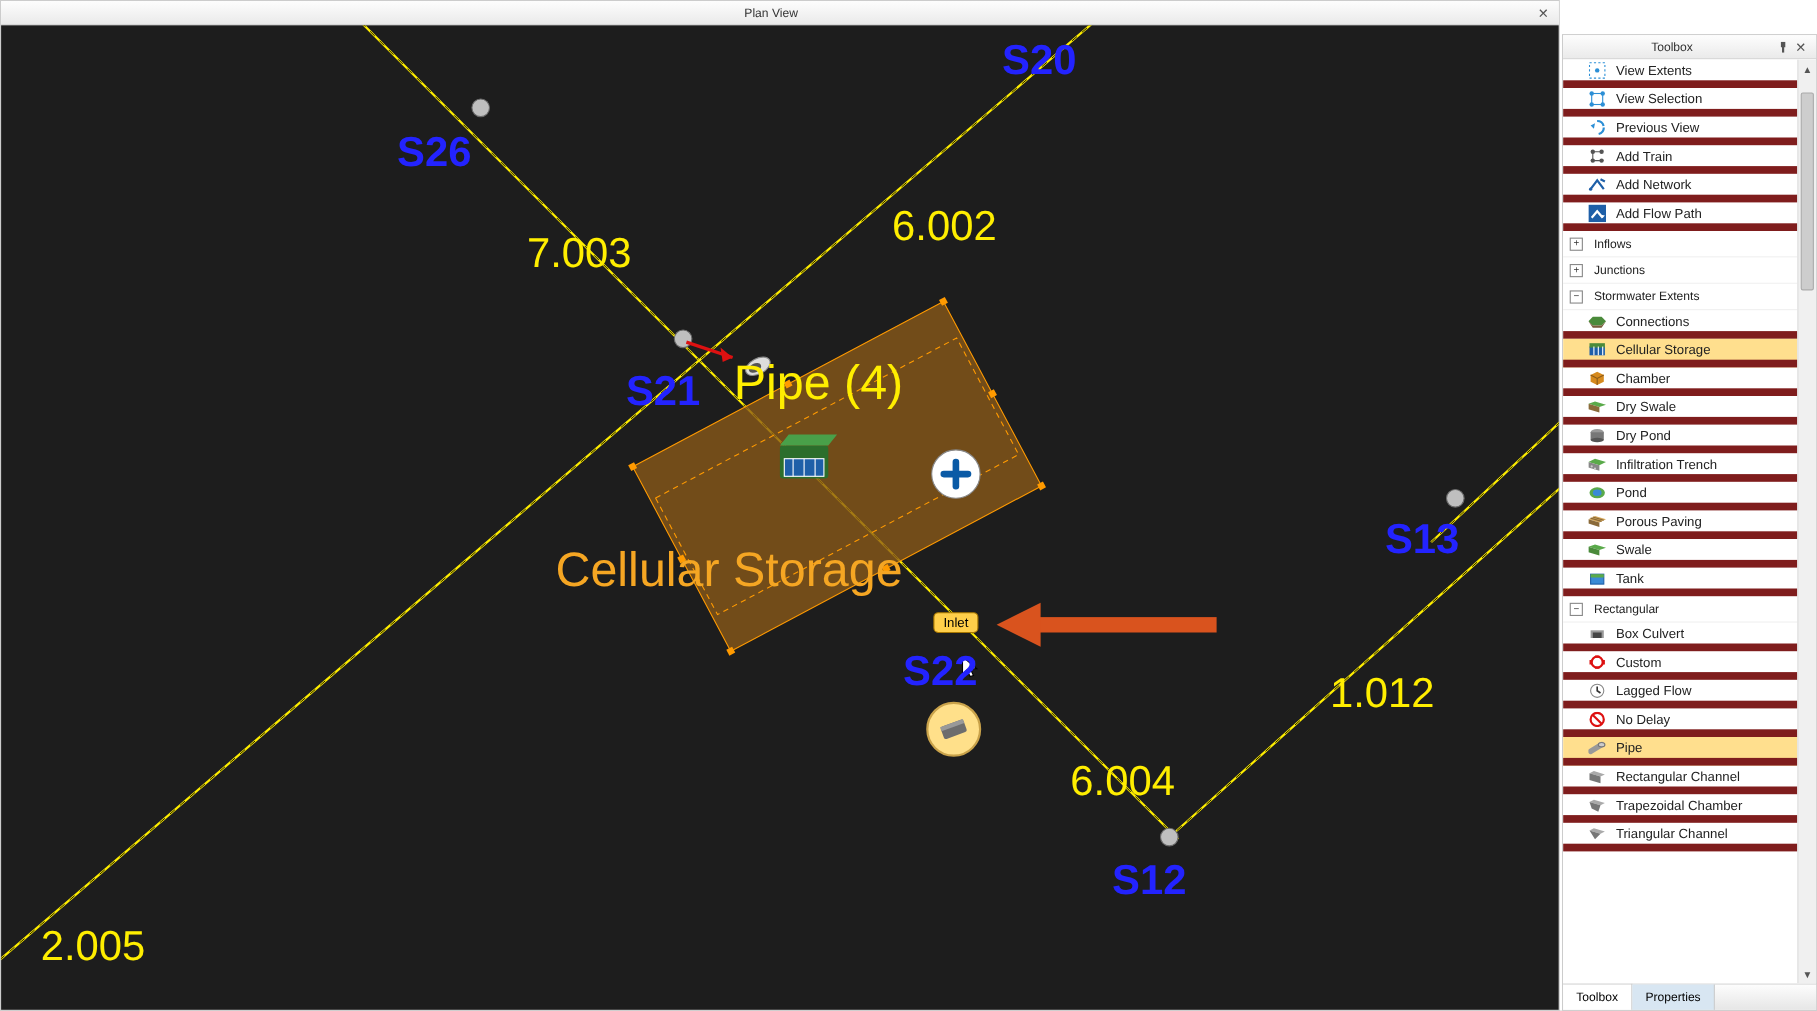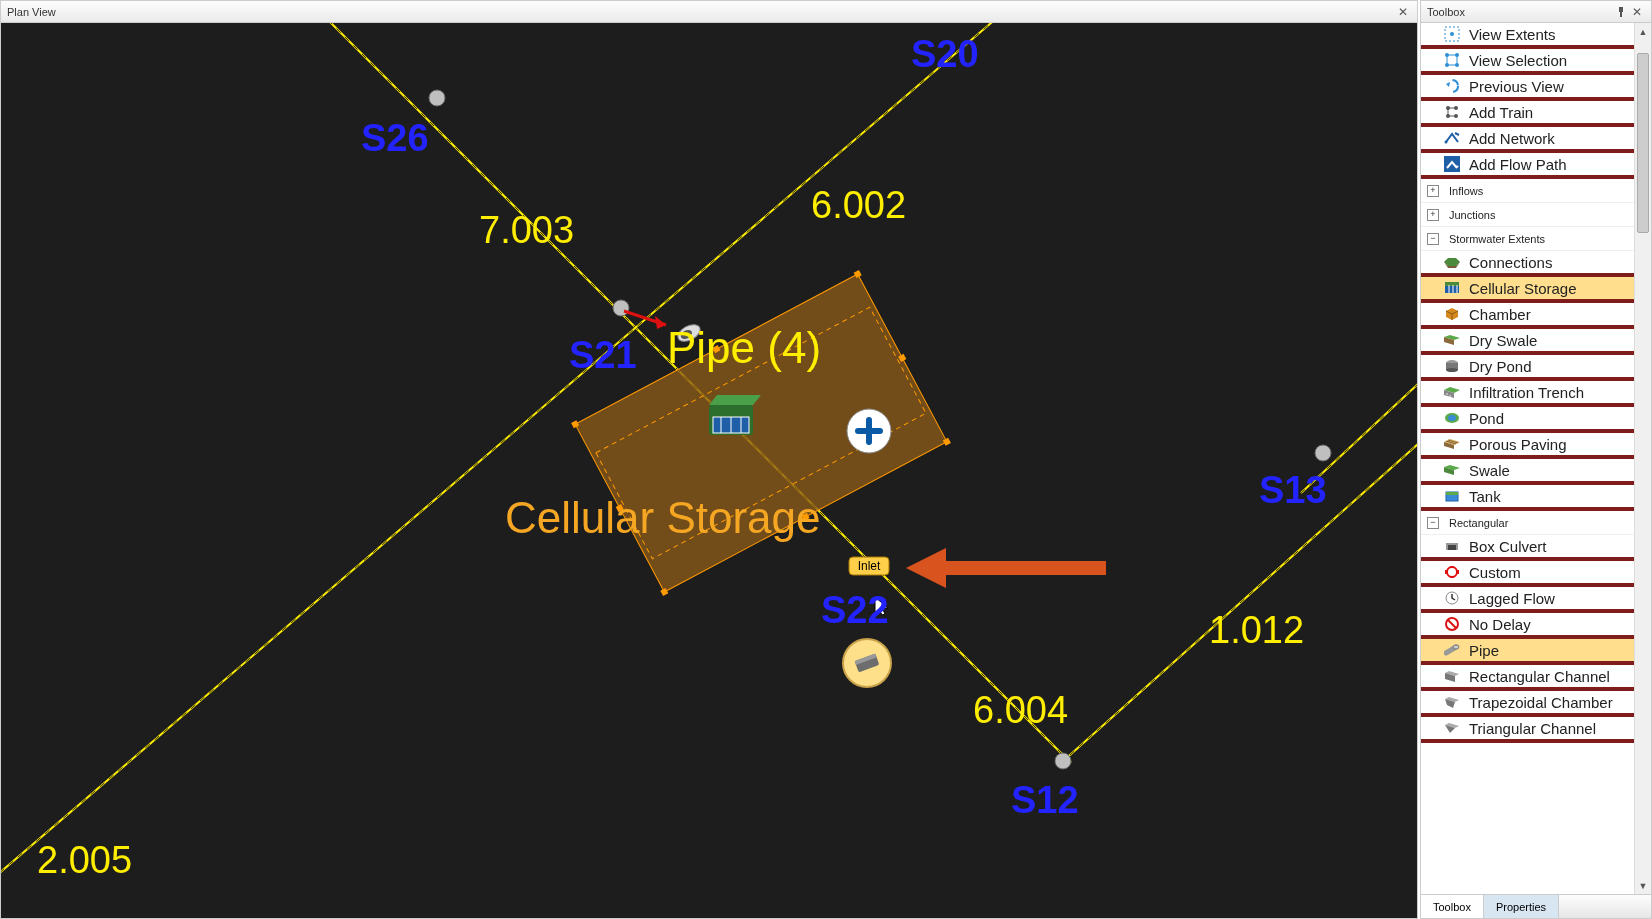--- a/index.html
+++ b/index.html
@@ -1,24 +1,24 @@
 <!DOCTYPE html>
 <html><head>
 <meta charset="utf-8">
 <style>
 * { margin: 0; padding: 0; box-sizing: border-box; }
 body { font-family: "Segoe UI", Tahoma, sans-serif; font-size: 11px; background: #fff; width: 1652px; height: 919px; overflow: hidden; position: relative; }
 
 
 .app { display: flex; width: 100%; height: 100%; }
 .left-panel { flex: 1; display: flex; flex-direction: column; border: 1px solid #ccc; }
-.right-panel { width: 232px; display: flex; flex-direction: column; border: 1px solid #ccc; margin-left: 2px; }
-
-
-.titlebar { height: 22px; background: linear-gradient(#fdfdfd, #eaeaea); border-bottom: 1px solid #ccc; display: flex; align-items: center; padding: 0 6px; font-size: 11px; color: #333; }
+.right-panel { width: 232px; display: flex; flex-direction: column; border: 1px solid #ccc; margin-left: 2px; margin-top: 31px; }
+
+
+.titlebar { height: 22px; background: linear-gradient(#fdfdfd, #eaeaea); border-bottom: 1px solid #ccc; display: flex; align-items: center; padding: 0 6px; font-size: 11px; color: #333; text-align: center; }
 .titlebar .title { flex: 1; }
 .titlebar .btn { width: 16px; height: 16px; display: flex; align-items: center; justify-content: center; color: #555; cursor: pointer; font-size: 12px; }
 
 
 .canvas-wrap { flex: 1; position: relative; background: #1d1d1d; overflow: hidden; }
 .canvas { position: absolute; inset: 0; }
 .pipe-line { stroke: #ffee00; stroke-width: 2; fill: none; }
 .pipe-dash { stroke: #000; stroke-width: 0.8; stroke-dasharray: 6 6; fill: none; }
 .node { fill: #bfbfbf; stroke: #6a6a6a; stroke-width: 1; }
 .label-s { fill: #2323ff; font-size: 38px; font-weight: bold; font-family: Arial, sans-serif; }
@@ -44,21 +44,21 @@
 
 .toolbox-body { flex: 1; overflow-y: auto; background: #fff; position: relative; }
 .toolbox-scroll { position: absolute; right: 0; top: 0; bottom: 0; width: 17px; background: #f0f0f0; border-left: 1px solid #ddd; }
 .toolbox-scroll .thumb { position: absolute; left: 2px; right: 2px; top: 30px; height: 180px; background: #cdcdcd; border: 1px solid #aaa; border-radius: 2px; }
 .toolbox-scroll .arr { position: absolute; left: 0; right: 0; height: 17px; display:flex; align-items:center; justify-content:center; color:#555; font-size:9px; }
 .toolbox-scroll .arr.up { top: 0; }
 .toolbox-scroll .arr.down { bottom: 0; }
 
 .group-header { height: 24px; display: flex; align-items: center; padding: 0 6px; font-size: 11px; color: #222; border-bottom: 1px solid #f0f0f0; }
 .group-header .exp { width: 12px; height: 12px; border: 1px solid #888; display: flex; align-items: center; justify-content: center; font-size: 9px; line-height: 1; margin-right: 10px; color: #333; background: #fff; }
-.item { height: 26px; display: flex; align-items: center; padding: 0 6px 0 22px; font-size: 15px; color: #222; border-bottom: 4px solid #7f1d1d; cursor: pointer; }
+.item { height: 26px; display: flex; align-items: center; padding: 0 6px 0 22px; font-size: 12px; color: #222; border-bottom: 7px solid #7f1d1d; cursor: pointer; }
 .item.selected { background: #ffdf8e; }
 .item .ico { width: 18px; height: 18px; margin-right: 8px; display: flex; align-items: center; justify-content: center; }
 
 
 .bottom-tabs { height: 24px; background: linear-gradient(#fdfdfd, #e6e6e6); border-top: 1px solid #ccc; display: flex; align-items: stretch; }
 .bottom-tabs .tab { padding: 0 12px; display: flex; align-items: center; font-size: 11px; border-right: 1px solid #ccc; cursor: pointer; }
 .bottom-tabs .tab.active { background: #fff; border-top: 1px solid #ccc; margin-top: -1px; }
 .bottom-tabs .tab:not(.active) { background: #d8e6f2; text-align: center; }
 </style>
 </head>

